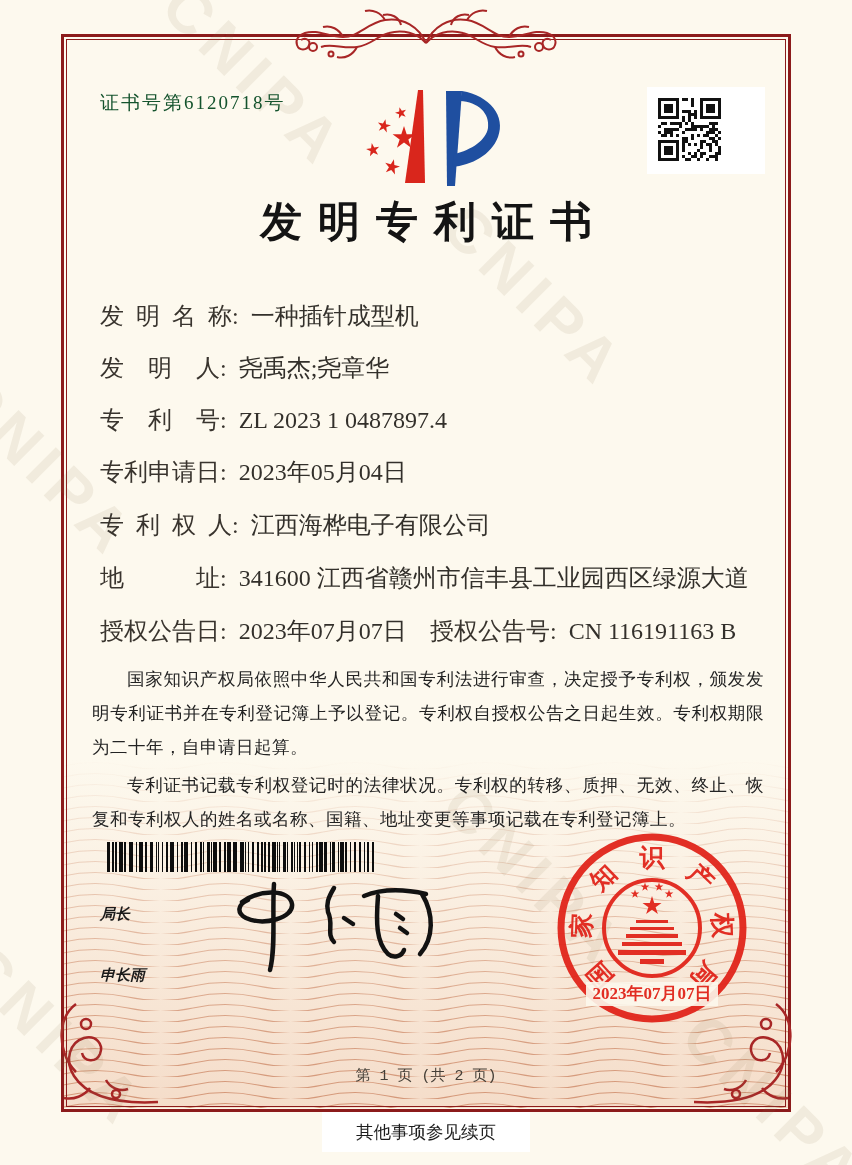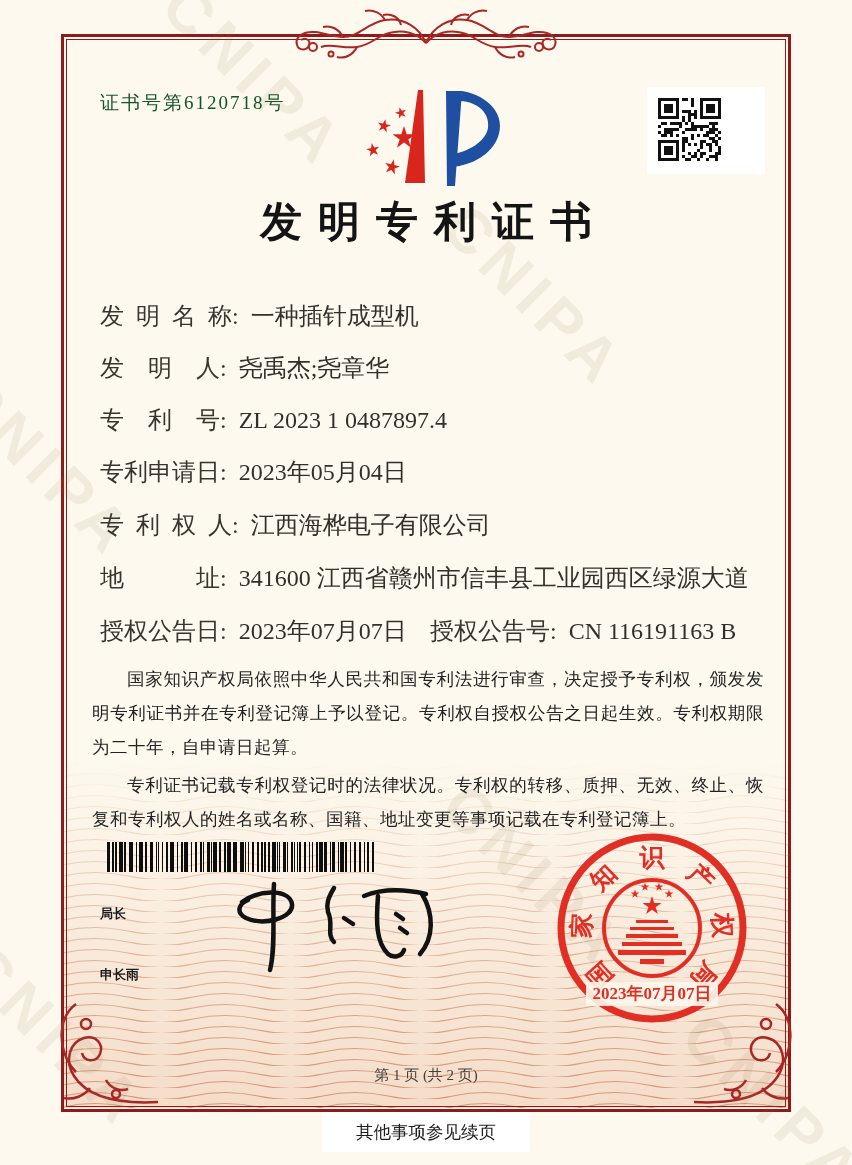--- a/index.html
+++ b/index.html
@@ -13,26 +13,26 @@
   .orn{stroke:var(--accent,#a82626);}
   .certno{left:100px;top:90px;font-size:19px;letter-spacing:2px;color:#14532d;z-index:3;}
   .title{left:0;right:0;top:194px;text-align:center;font-size:42px;font-weight:600;
          color:#141414;letter-spacing:16px;text-indent:16px;z-index:3;font-family:Liberation Mono, monospace;}
   .frow{position:absolute;left:100px;font-size:24px;color:#39342e;white-space:nowrap;z-index:3;}
   .fvalue{margin-left:12px;color:#33302b;}
   .paras{position:absolute;left:88px;width:680px;top:658px;font-size:17.5px;line-height:34px;
          color:#232323;text-align:justify;letter-spacing:.5px;z-index:3;}
   .paras p{margin:4px;text-indent:2em;}
   .sigtxt{position:absolute;left:100px;font-family:"Liberation Sans","DejaVu Sans",sans-serif;
-          font-size:13px;font-weight:600;color:#1b1b1b;z-index:3;}
+          font-size:15px;font-weight:600;color:#1b1b1b;z-index:3;font-style:italic;}
   .wm{position:absolute;font-family:"Liberation Sans","DejaVu Sans",sans-serif;font-weight:700;
       font-size:62px;letter-spacing:8px;color:rgba(140,118,78,0.10);transform:rotate(45deg);
       z-index:2;user-select:none;white-space:nowrap;}
   .qrbox{left:647px;top:87px;width:118px;height:87px;background:#ffffff;z-index:3;}
-  .pageinfo{left:0;right:0;top:1066px;text-align:center;font-size:15px;color:#453f37;z-index:3;}
+  .pageinfo{left:0;right:0;top:1066px;text-align:center;font-size:15px;color:#453f37;z-index:3;font-family:Liberation Mono, monospace;}
   .contnote{left:50%;top:1112px;transform:translateX(-50%);background:#ffffff;
             padding:8px 34px;font-size:17.5px;color:#1d1d1d;z-index:3;white-space:nowrap;}
   .seal-stroke{stroke:var(--seal,#e1251b);fill:none;}
   .seal-fill{fill:var(--seal,#e1251b);}
   .seal-char{font-size:25px;font-weight:700;fill:var(--seal,#e1251b);
              font-family:"Liberation Serif","DejaVu Serif",serif;}
   .seal-date{font-size:17px;font-weight:700;fill:var(--seal,#e1251b);
              font-family:"Liberation Serif","DejaVu Serif",serif;}
   .logo-red{fill:#d9261c;}
   .logo-blue{fill:#1f4fa0;}

